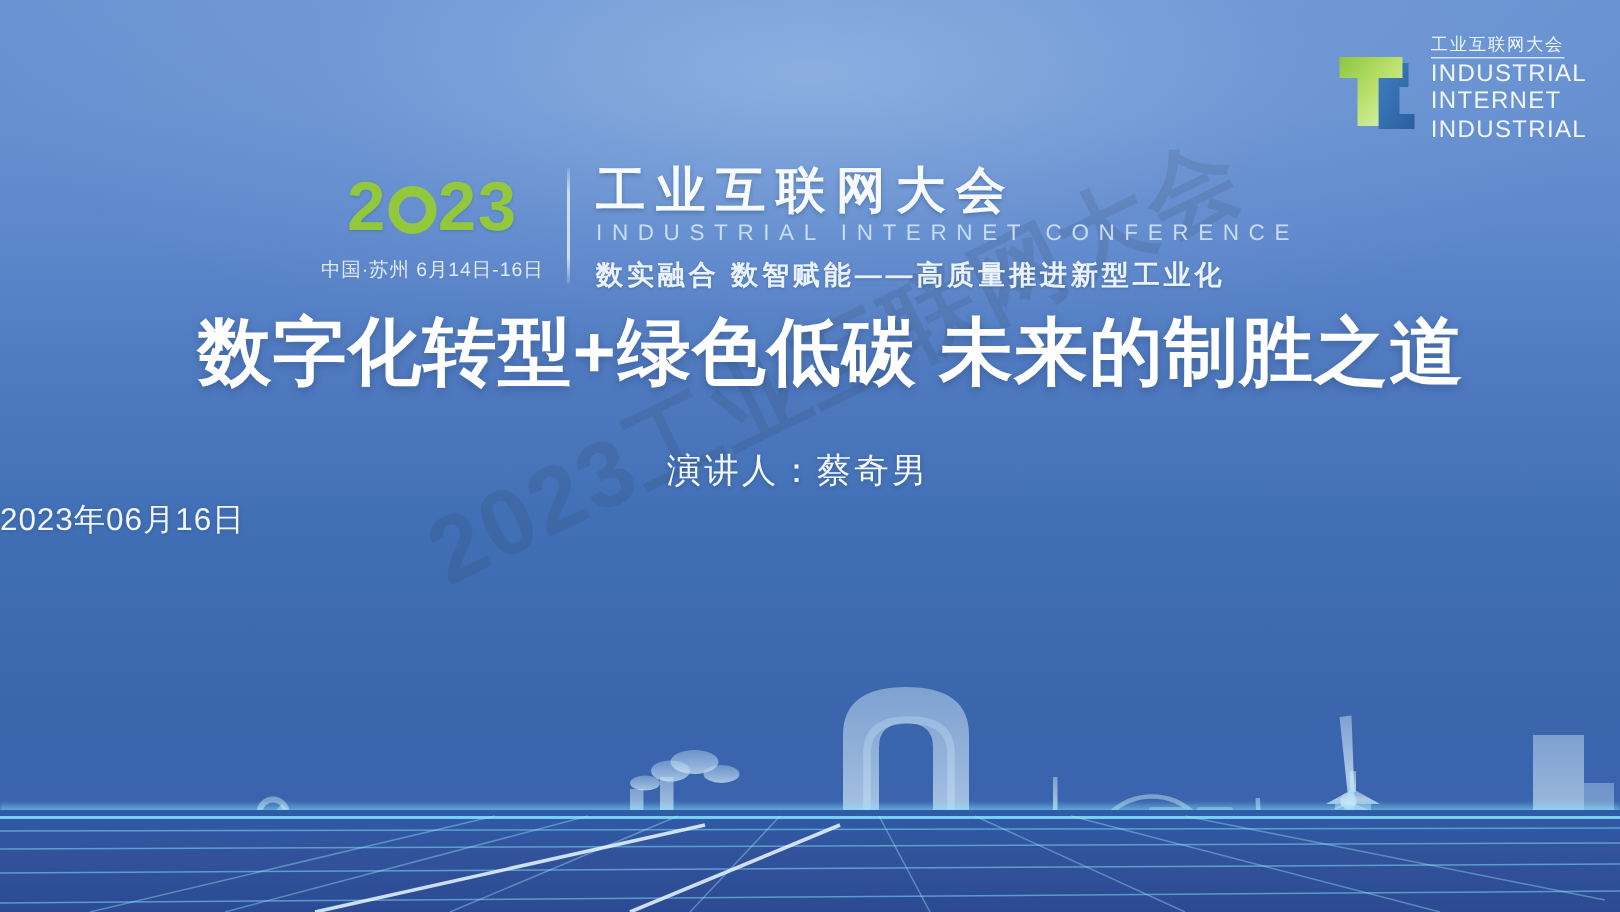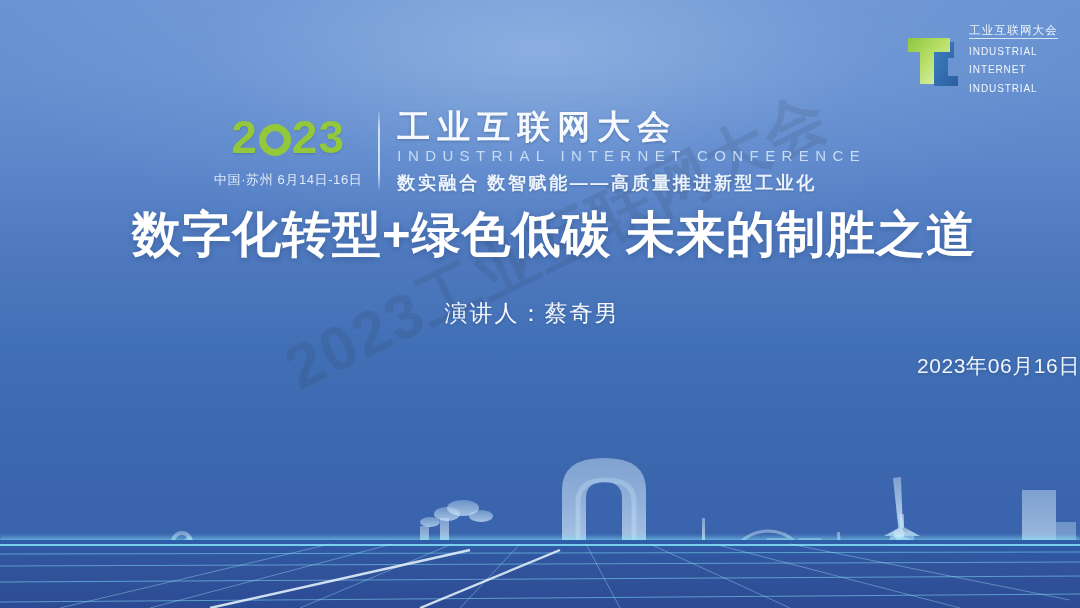--- a/index.html
+++ b/index.html
@@ -46,21 +46,21 @@
     font-size:11.5px;
     color:#eef4fc;
     letter-spacing:1.2px;
     white-space:nowrap;
     border-bottom:1px solid rgba(235,243,252,0.85);
     padding-bottom:1px;
     margin-bottom:2px;
     display:inline-block;
   }
   .corner-en {
-    font-size:10px;
+    font-size:16px;
     color:#f2f7fd;
     letter-spacing:0.9px;
     white-space:nowrap;
     font-weight:500;
   }
 
   
   .lockup {
     position:absolute;
     left:0; right:0; top:110px;
@@ -147,22 +147,22 @@
     position:absolute;
     left:0; right:16px; top:298px;
     text-align:center;
     font-size:23px;
     color:#f4f8fd;
     letter-spacing:2px;
     text-shadow:0 1px 3px rgba(18,45,85,0.28);
   }
   .talk-date {
     position:absolute;
-    left:0; right:0; top:352px;
-    text-align:right;
+    left:0; right:0; top:332px;
+    text-align:left;
     font-size:21px;
     color:#f1f6fd;
     letter-spacing:0.6px;
     text-shadow:0 1px 3px rgba(18,45,85,0.28);
   }
 
   
   .skyline { position:absolute; left:0; bottom:0; width:1080px; height:190px; }
   .ground  { position:absolute; left:0; bottom:0; width:1080px; height:68px; }
   .horizon-glow {

